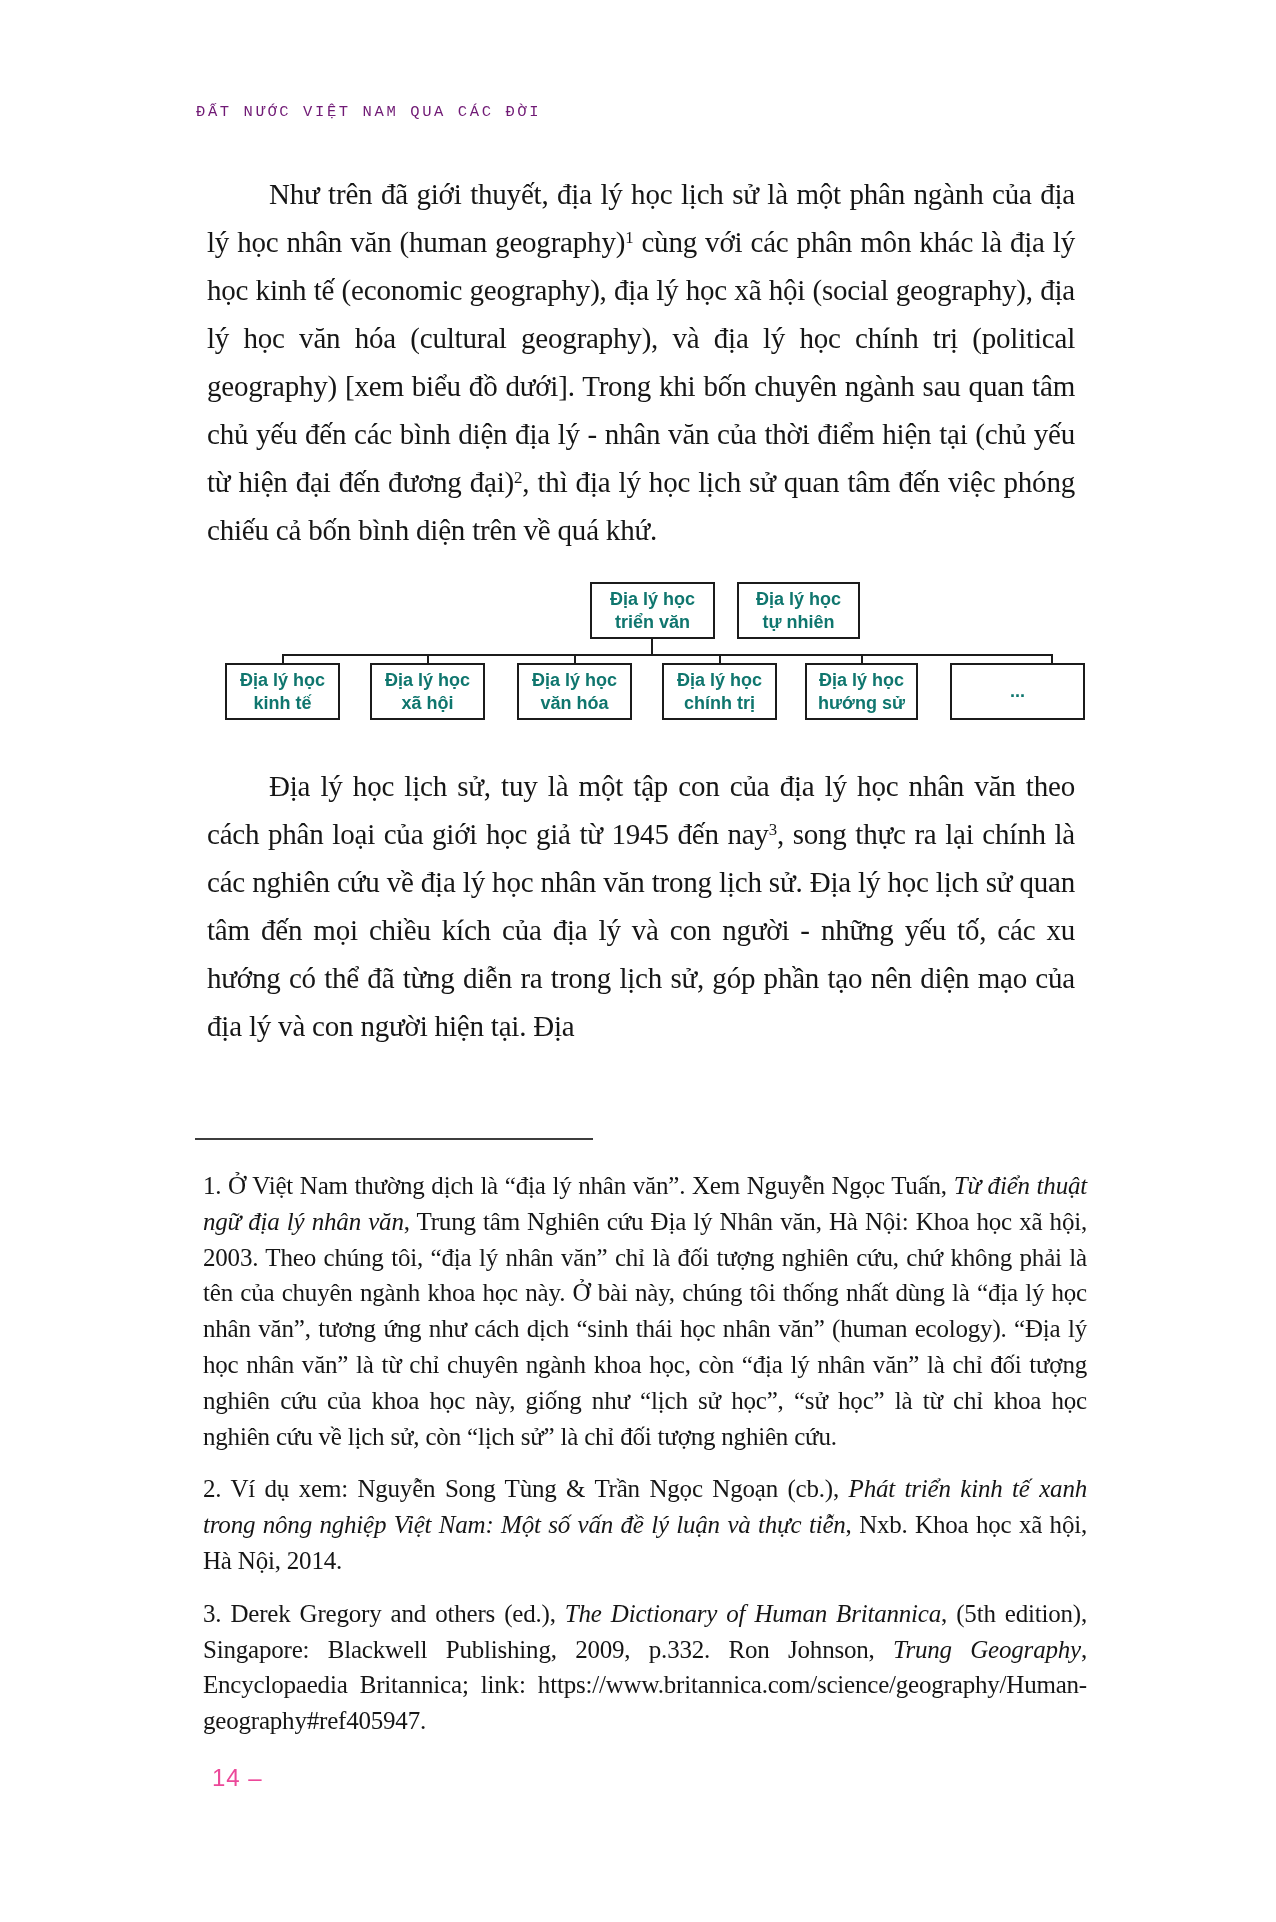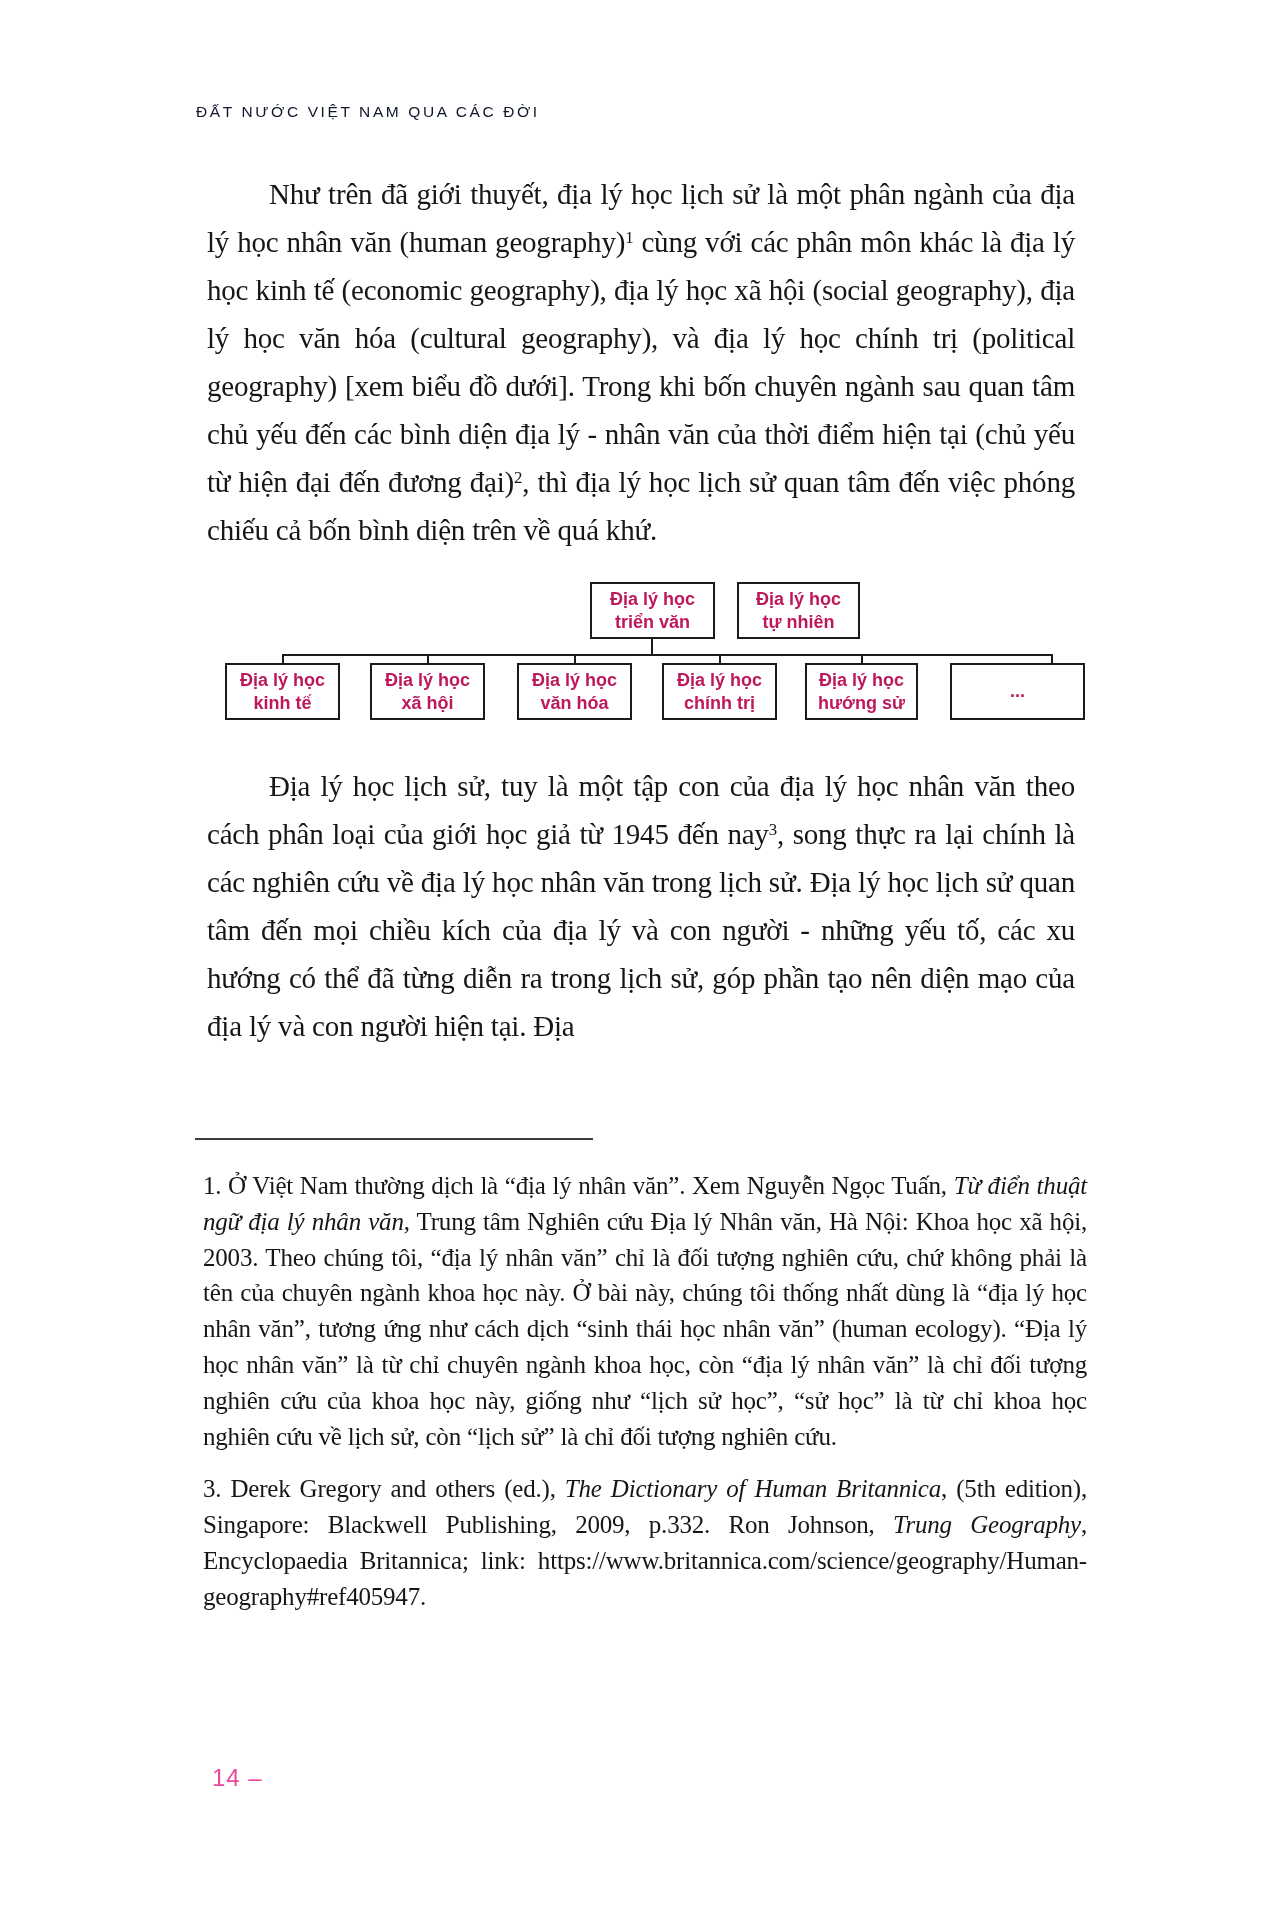--- a/index.html
+++ b/index.html
@@ -7,22 +7,22 @@
     position:relative;
     width:1276px;height:1922px;
     background:#ffffff;
     font-family:"Liberation Serif","DejaVu Serif",serif;
     color:#161616;
     overflow:hidden;
   }
   
   .running-header{
     position:absolute;left:196px;top:103px;
-    font-family:Liberation Sans, sans-serif;
-    font-size:15.5px;letter-spacing:2.6px;color:#0f172a;
+    font-family:Liberation Mono, monospace;
+    font-size:15.5px;letter-spacing:2.6px;color:#701a75;
     font-weight:500;
   }
   
   .main{
     position:absolute;left:195px;top:158px;width:892px;
   }
   .body-para{
     margin:12px;
     font-size:29px;line-height:48px;
     text-align:justify;
@@ -43,21 +43,21 @@
   .dbox{
     position:absolute;
     box-sizing:border-box;
     border:2px solid #1b1b1b;
     background:#fff;
     height:57px;
     display:flex;flex-direction:column;justify-content:center;
     text-align:center;
     font-family:"Liberation Sans","DejaVu Sans",sans-serif;
     font-weight:bold;font-size:18px;line-height:23px;
-    color:#be185d;
+    color:#0f766e;
     text-indent:0;
   }
   .drow-parents .dbox{top:0;}
   .drow-children .dbox{top:81px;}
   .drow-parents .dbox:nth-child(1){left:395px;width:125px;}
   .drow-parents .dbox:nth-child(2){left:542px;width:123px;}
   .drow-children .dbox:nth-child(1){left:30px;width:115px;}
   .drow-children .dbox:nth-child(2){left:175px;width:115px;}
   .drow-children .dbox:nth-child(3){left:322px;width:115px;}
   .drow-children .dbox:nth-child(4){left:467px;width:115px;}
@@ -155,19 +155,20 @@
 
     <div id="para-slot-2">
         <p class="body-para">Địa lý học lịch sử, tuy là một tập con của địa lý học nhân văn theo cách phân loại của giới học giả từ 1945 đến nay<sup>3</sup>, song thực ra lại chính là các nghiên cứu về địa lý học nhân văn trong lịch sử. Địa lý học lịch sử quan tâm đến mọi chiều kích của địa lý và con người - những yếu tố, các xu hướng có thể đã từng diễn ra trong lịch sử, góp phần tạo nên diện mạo của địa lý và con người hiện tại. Địa</p>
       </div>
   </div>
 
   <div class="footnotes">
     <div class="footnote-sep"></div>
     <div id="footnote-slot">
         <p class="footnote">1. Ở Việt Nam thường dịch là “địa lý nhân văn”. Xem Nguyễn Ngọc Tuấn, <i>Từ điển thuật ngữ địa lý nhân văn</i>, Trung tâm Nghiên cứu Địa lý Nhân văn, Hà Nội: Khoa học xã hội, 2003. Theo chúng tôi, “địa lý nhân văn” chỉ là đối tượng nghiên cứu, chứ không phải là tên của chuyên ngành khoa học này. Ở bài này, chúng tôi thống nhất dùng là “địa lý học nhân văn”, tương ứng như cách dịch “sinh thái học nhân văn” (human ecology). “Địa lý học nhân văn” là từ chỉ chuyên ngành khoa học, còn “địa lý nhân văn” là chỉ đối tượng nghiên cứu của khoa học này, giống như “lịch sử học”, “sử học” là từ chỉ khoa học nghiên cứu về lịch sử, còn “lịch sử” là chỉ đối tượng nghiên cứu.</p>
+        <p class="footnote">2. Ví dụ xem: Nguyễn Song Tùng &amp; Trần Ngọc Ngoạn (cb.), <i>Phát triển kinh tế xanh trong nông nghiệp Việt Nam: Một số vấn đề lý luận và thực tiễn</i>, Nxb. Khoa học xã hội, Hà Nội, 2014.</p>
         <p class="footnote">3. Derek Gregory and others (ed.), <i>The Dictionary of Human Britannica</i>, (5th edition), Singapore: Blackwell Publishing, 2009, p.332. Ron Johnson, <i>Trung Geography</i>, Encyclopaedia Britannica; link: https://www.britannica.com/science/geography/Human-geography#ref405947.</p>
       </div>
   </div>
 
   <div class="page-number">14 –</div>
 
 </div>
 
 </body></html>

